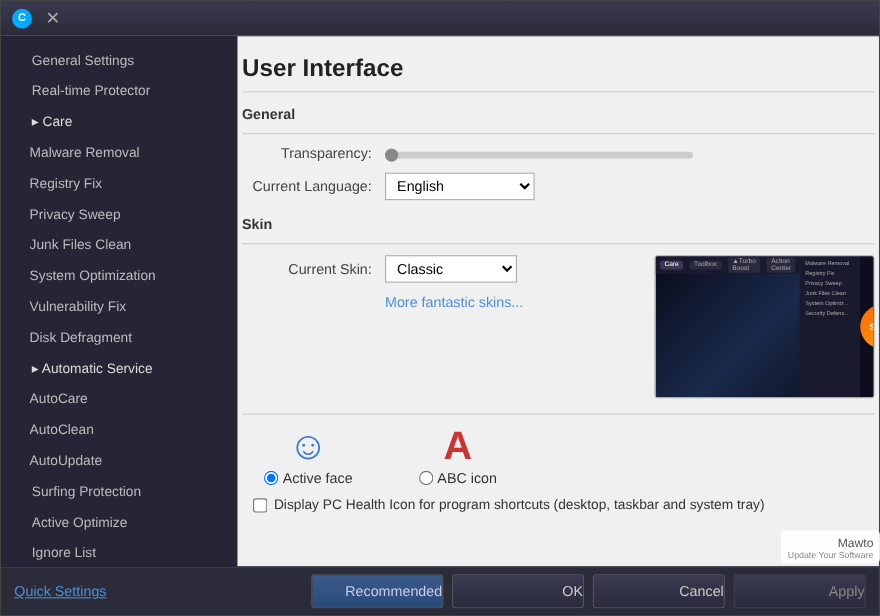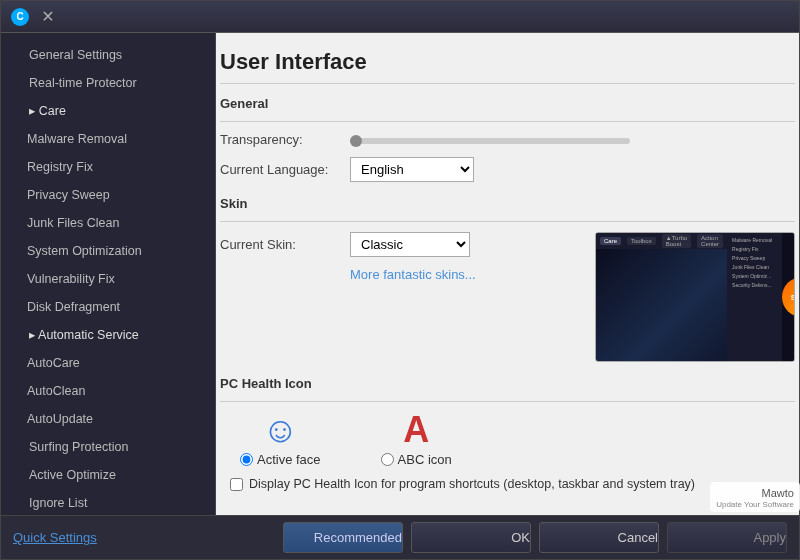--- a/index.html
+++ b/index.html
@@ -139,21 +139,21 @@
     }
 
     .form-row {
       display: flex;
       align-items: center;
       margin-bottom: 10px;
     }
 
     .form-label {
       width: 130px;
-      text-align: left;
+      text-align: right;
       padding-right: 12px;
       color: #444;
       font-size: 13px;
       flex-shrink: 0;
     }
 
     .slider-container {
       flex: 1;
       max-width: 280px;
     }
@@ -173,21 +173,21 @@
       background: #888;
       border-radius: 50%;
       cursor: pointer;
     }
 
     .language-select {
       padding: 3px 6px;
       font-size: 13px;
       border: 1px solid #aaa;
       background: white;
-      width: 124px;
+      width: 136px;
       cursor: pointer;
     }
 
     
     .skin-section {
       display: flex;
       align-items: flex-start;
       gap: 20px;
     }
 
@@ -547,21 +547,20 @@
                 </div>
                 <div class="preview-bottom-bar">
                   <div class="preview-activate-btn">Activate Now</div>
                 </div>
               </div>
             </div>
           </div>
         </div>
 
         <div class="section-block health-icon-section">
-          <div class="section-title">PC Health Icon</div>
           <hr class="section-divider">
 
           <div class="health-icons-row">
 
             <div class="health-icon-option">
               <div class="smiley-icon">☺</div>
               <label class="radio-label">
                 <input type="radio" class="radio-input" name="health-icon" checked="" style="">
                 <span>Active face</span>
               </label>

